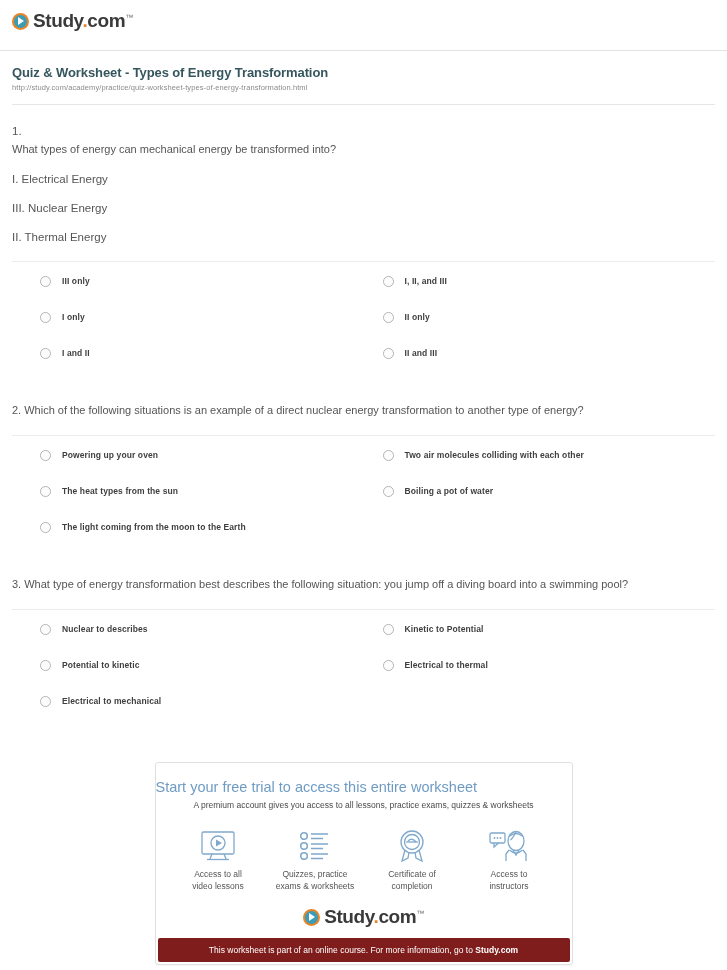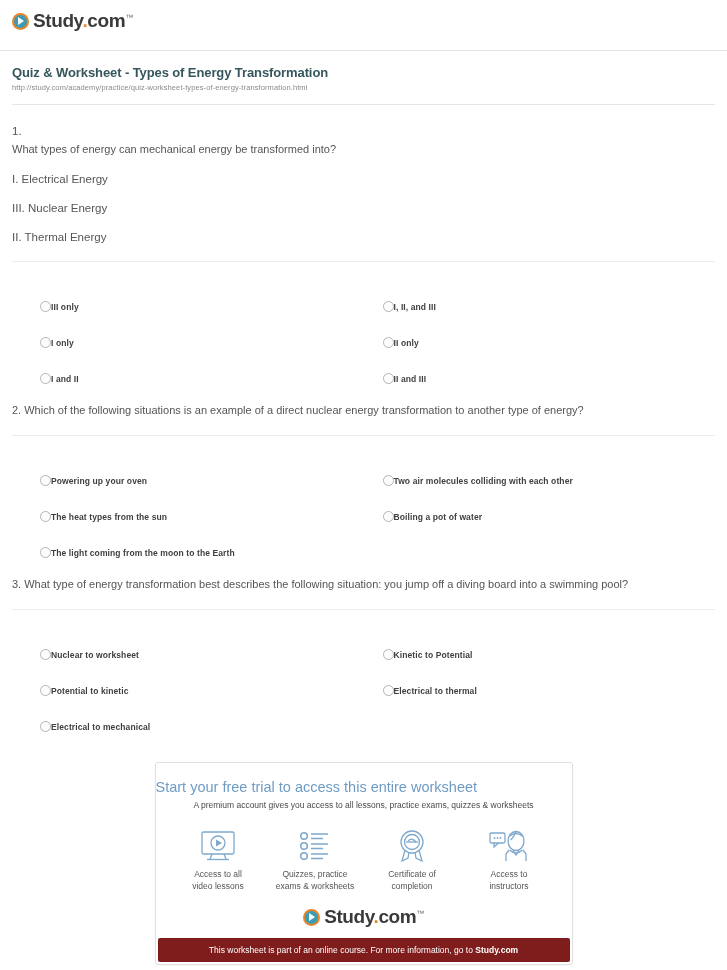--- a/index.html
+++ b/index.html
@@ -132,21 +132,22 @@
   .options {
     display: grid;
     grid-template-columns: 1fr 1fr;
     grid-auto-flow: column;
     grid-template-rows: repeat(3, auto);
     column-gap: 10px;
     padding: 14px 0 0 28px;
   }
   .option {
     display: flex;
-    align-items: flex-end;
+    align-items: flex-start;
+    gap: 11px;
     height: 36px;
     cursor: default;
   }
   .radio {
     width: 9px;
     height: 9px;
     min-width: 9px;
     border-radius: 50%;
     border: 1px solid #b3b3b3;
     background: #fcfcfc;
@@ -313,21 +314,21 @@
       <span class="option"></span>
     </div>
   </div>
 
   <div class="question-block">
     <p class="q-text">3. What type of energy transformation best describes the following situation: you jump off a diving board into a swimming pool?</p>
     <div class="q-rule"></div>
     <div class="options">
       <label class="option">
         <span class="radio"></span>
-        <span class="option-label">Nuclear to worksheet</span>
+        <span class="option-label">Nuclear to describes</span>
       </label>
       <label class="option">
         <span class="radio"></span>
         <span class="option-label">Potential to kinetic</span>
       </label>
       <label class="option">
         <span class="radio"></span>
         <span class="option-label">Electrical to mechanical</span>
       </label>
       <label class="option">

